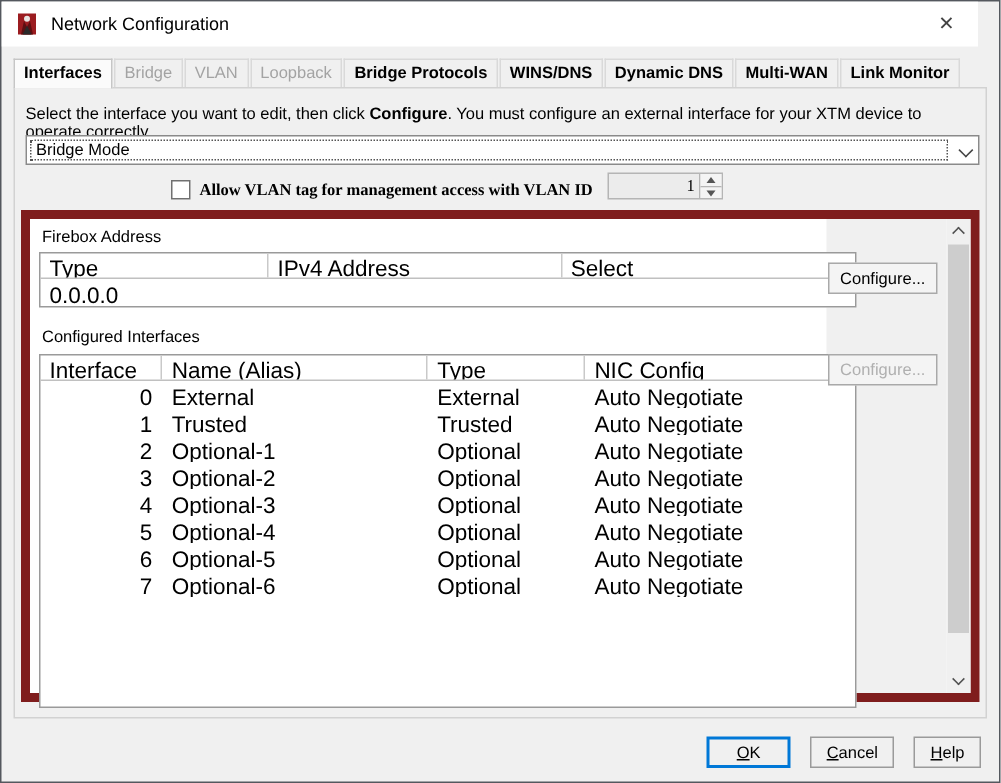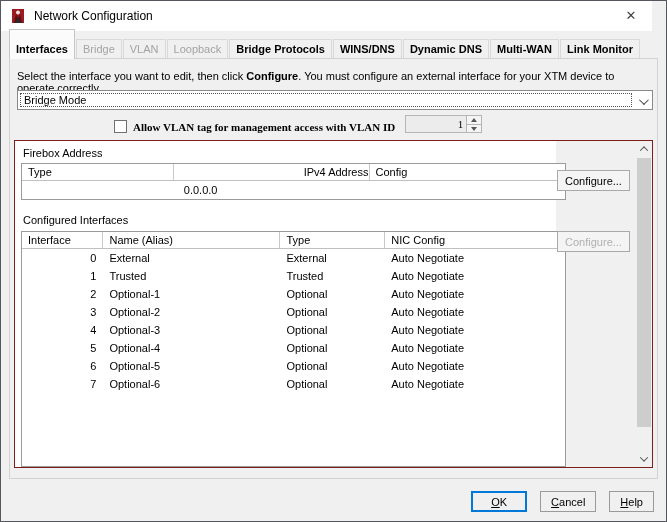--- a/index.html
+++ b/index.html
@@ -16,21 +16,21 @@
   .close-btn { position:absolute; right:0; top:0; width:42px; height:29px;
                display:flex; align-items:center; justify-content:center;
                font-size:13px; color:#444; cursor:default; }
 
   
   .tabstrip { position:absolute; top:37px; left:8px; right:8px; height:21px;
               display:flex; align-items:flex-end; }
   .tab { font-size:11px; padding:3px 6px 4px 6px; border:1px solid #d9d9d9; border-bottom:none;
          background:#f0f0f0; margin-right:1px; white-space:nowrap; position:relative; }
   .tab.enabled  { font-weight:bold; color:#000; }
-  .tab.active   { font-weight:bold; color:#000; background:#fbfbfb; padding-top:13px;
+  .tab.active   { font-weight:bold; color:#000; background:#fbfbfb; padding-top:3px;
                   z-index:3; border-color:#c6c6c6; }
   .tab.disabled { font-weight:normal; color:#a3a3a3; }
 
   .tabpage { position:absolute; top:57px; left:8px; right:8px; height:421px;
              border:1px solid #d2d2d2; background:#f0f0f0; z-index:2; }
 
   
   .instruction { position:absolute; top:11px; left:7px; right:6px; font-size:11px; color:#000; }
   .instruction b { font-weight:bold; }
 
@@ -57,37 +57,37 @@
   .spin-btns { width:15px; display:flex; flex-direction:column; border-left:1px solid #b5b5b5; }
   .spin-up,.spin-down { flex:1; background:#f4f4f4; position:relative; }
   .spin-up { border-bottom:1px solid #b5b5b5; }
   .spin-up::after { content:""; position:absolute; left:4px; top:2px;
       border-left:3px solid transparent; border-right:3px solid transparent; border-bottom:4px solid #555; }
   .spin-down::after { content:""; position:absolute; left:4px; top:2px;
       border-left:3px solid transparent; border-right:3px solid transparent; border-top:4px solid #555; }
 
   
   .scrollpanel { position:absolute; top:81px; left:4px; right:4px; bottom:10px;
-                 border:1px solid #7f1d1d; background:#ffffff;text-decoration:underline; }
+                 border:6px solid #7f1d1d; background:#ffffff;text-decoration:underline; }
   .right-strip { position:absolute; top:0; bottom:0; right:16px; width:80px; background:#f0f0f0; }
 
   .section-label { position:absolute; left:8px; font-size:11px; color:#000; }
   .lbl-firebox { top:6px; }
   .lbl-configured { top:73px; }
 
   .grid { position:absolute; left:6px; width:545px; border:1px solid #9a9a9a; background:#fff;
-          font-size:11px; color:#000; }
+          font-size:15px; color:#000; }
   .grid-header { display:flex; height:17px; border-bottom:1px solid #c0c0c0; }
   .grid-header .hcell { padding:2px 0 0 6px; border-right:1px solid #c9c9c9; overflow:hidden; white-space:nowrap; }
   .grid-header .hcell:last-child { border-right:none; }
   .grid-row { display:flex; height:18px; }
   .cell { padding:3px 0 0 6px; overflow:hidden; white-space:nowrap; }
 
   .t-firebox { top:22px; height:37px; }
-  .fb-c0 { width:28%; } .fb-c1 { width:36%;text-align:right; } .fb-c2 { width:36%; }
+  .fb-c0 { width:28%; } .fb-c1 { width:36%; } .fb-c2 { width:36%; }
 
   .t-ifaces { top:90px; height:236px; }
   .if-c0 { width:15%; } .if-c1 { width:32.6%; } .if-c2 { width:19.3%; } .if-c3 { width:33.1%; }
   .cell.if-c0 { text-align:right; padding-right:7px; padding-left:0; }
 
   .cfg-btn { position:absolute; right:22px; width:73px; height:21px;
              background:#f4f4f4; border:1px solid #a9a9a9; font-size:11px;
              font-family:"Liberation Sans", sans-serif; color:#000; }
   .cfg-btn-1 { top:29px; }
   .cfg-btn-2 { top:90px; color:#b0b0b0; }
@@ -165,21 +165,21 @@
 
     <div class="scrollpanel">
       <div class="right-strip"></div>
 
       <div class="section-label lbl-firebox">Firebox Address</div>
 
       <div class="grid t-firebox">
         <div class="grid-header">
           <div class="hcell fb-c0">Type</div>
           <div class="hcell fb-c1">IPv4 Address</div>
-          <div class="hcell fb-c2">Config</div>
+          <div class="hcell fb-c2">Select</div>
         </div>
         <div class="grid-row">
           <div class="cell fb-c1">0.0.0.0</div>
           <div class="cell fb-c2"></div>
         </div>
       </div>
 
       <button class="cfg-btn cfg-btn-1">Configure...</button>
 
       <div class="section-label lbl-configured">Configured Interfaces</div>

